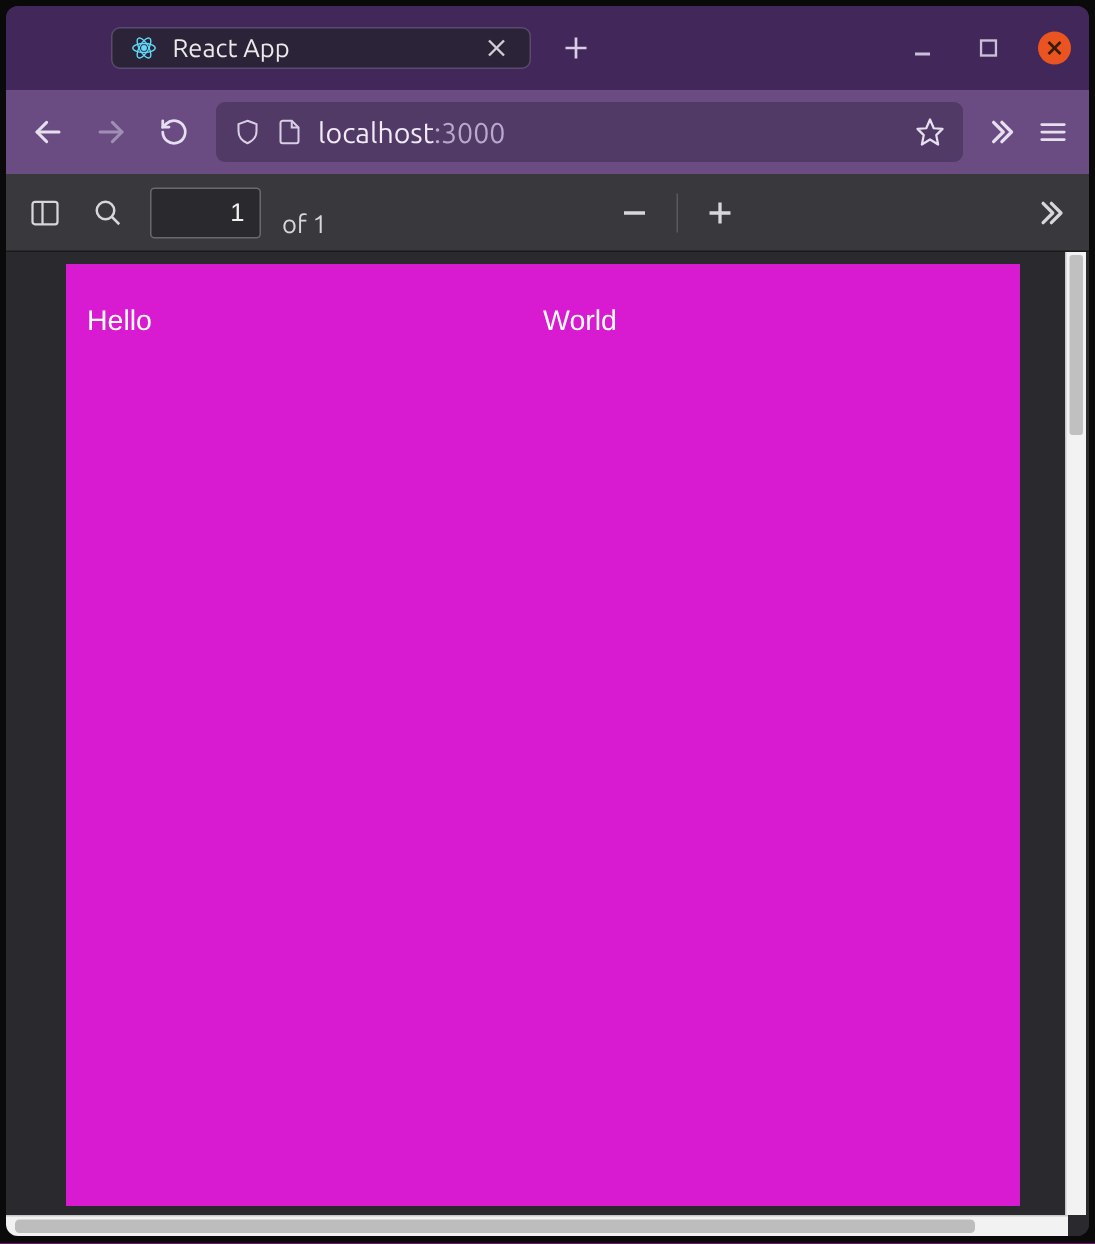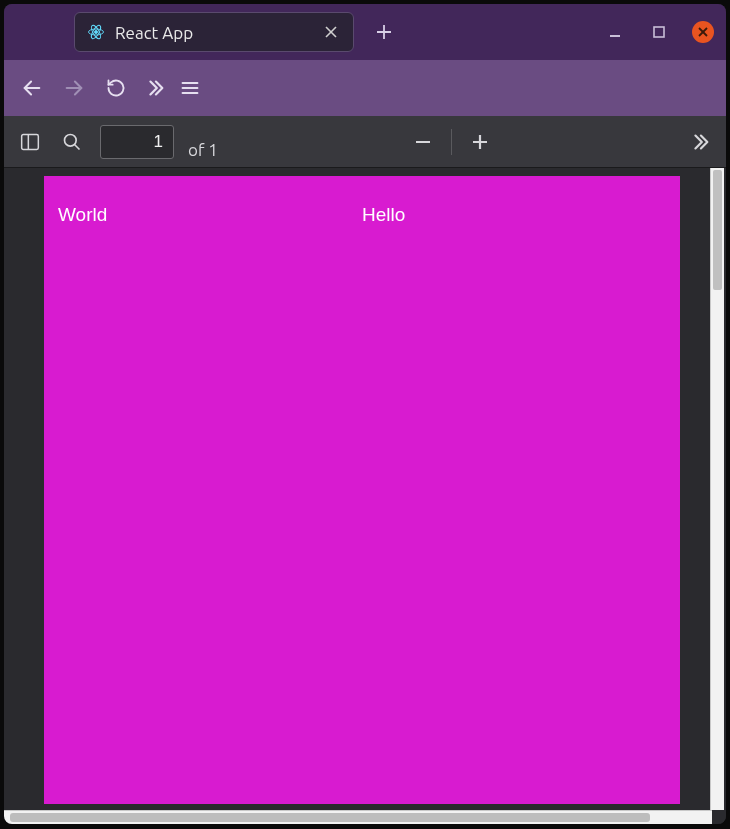--- a/index.html
+++ b/index.html
@@ -30,21 +30,21 @@
       display: flex;
       align-items: center;
       padding: 0 12px;
     }
     .tab {
       display: flex;
       align-items: center;
       background: #2b2337;
       border: 1px solid #5a4a6e;
       border-radius: 6px;
-      height: 40px;
+      height: 28px;
       padding: 0 12px;
       margin-left: 58px;
       min-width: 280px;
       gap: 10px;
     }
     .tab-favicon {
       width: 18px;
       height: 18px;
       display: flex;
       align-items: center;
@@ -290,20 +290,39 @@
           <line x1="4" y1="12" x2="20" y2="12"></line>
           <polyline points="13 5 20 12 13 19"></polyline>
         </svg>
     </span>
     <span class="nav-btn">
       <svg width="20" height="20" viewBox="0 0 24 24" fill="none" stroke="#e6dff0" stroke-width="2.2" stroke-linecap="round">
           <path d="M3 12a9 9 0 1 0 3-6.7L3 8"></path>
           <polyline points="3 3 3 8 8 8"></polyline>
         </svg>
     </span>
+    <div class="urlbar">
+      <span class="url-icon">
+        <svg width="18" height="20" viewBox="0 0 24 24" fill="none" stroke="#d8cfe6" stroke-width="1.8">
+            <path d="M12 2l8 3v6c0 5-3.5 9-8 11-4.5-2-8-6-8-11V5l8-3z"></path>
+          </svg>
+      </span>
+      <span class="url-icon">
+        <svg width="18" height="20" viewBox="0 0 24 24" fill="none" stroke="#d8cfe6" stroke-width="1.8">
+            <path d="M14 2H6a2 2 0 0 0-2 2v16a2 2 0 0 0 2 2h12a2 2 0 0 0 2-2V8l-6-6z"></path>
+            <polyline points="14 2 14 8 20 8"></polyline>
+          </svg>
+      </span>
+      <span class="url-text"><span>localhost</span><span class="muted">:3000</span></span>
+      <span class="star-btn">
+        <svg width="20" height="20" viewBox="0 0 24 24" fill="none" stroke="#e6dff0" stroke-width="1.8" stroke-linejoin="round">
+            <polygon points="12 2 15 9 22 9.5 17 14.5 18.5 22 12 18 5.5 22 7 14.5 2 9.5 9 9"></polygon>
+          </svg>
+      </span>
+    </div>
     <span class="chevrons">
       <svg width="22" height="22" viewBox="0 0 24 24" fill="none" stroke="#e6dff0" stroke-width="2.4" stroke-linecap="round" stroke-linejoin="round">
           <polyline points="7 5 14 12 7 19"></polyline>
           <polyline points="13 5 20 12 13 19"></polyline>
         </svg>
     </span>
     <span class="hamburger">
       <svg width="20" height="20" viewBox="0 0 24 24" stroke="#e6dff0" stroke-width="2.2" stroke-linecap="round">
           <line x1="3" y1="6" x2="21" y2="6"></line>
           <line x1="3" y1="12" x2="21" y2="12"></line>
@@ -344,22 +363,22 @@
     <span class="pdf-btn">
       <svg width="22" height="22" viewBox="0 0 24 24" fill="none" stroke="#d7d7db" stroke-width="2.4" stroke-linecap="round" stroke-linejoin="round">
           <polyline points="7 5 14 12 7 19"></polyline>
           <polyline points="13 5 20 12 13 19"></polyline>
         </svg>
     </span>
   </div>
 
   <div class="content-wrap">
     <div class="pdf-page">
+      <div class="pdf-col">Hello</div>
       <div class="pdf-col">World</div>
-      <div class="pdf-col">Hello</div>
     </div>
     <div class="scroll-v">
         <div class="scroll-v-thumb"></div>
       </div>
     <div class="scroll-h">
         <div class="scroll-h-thumb"></div>
       </div>
   </div>
 
 </div>

